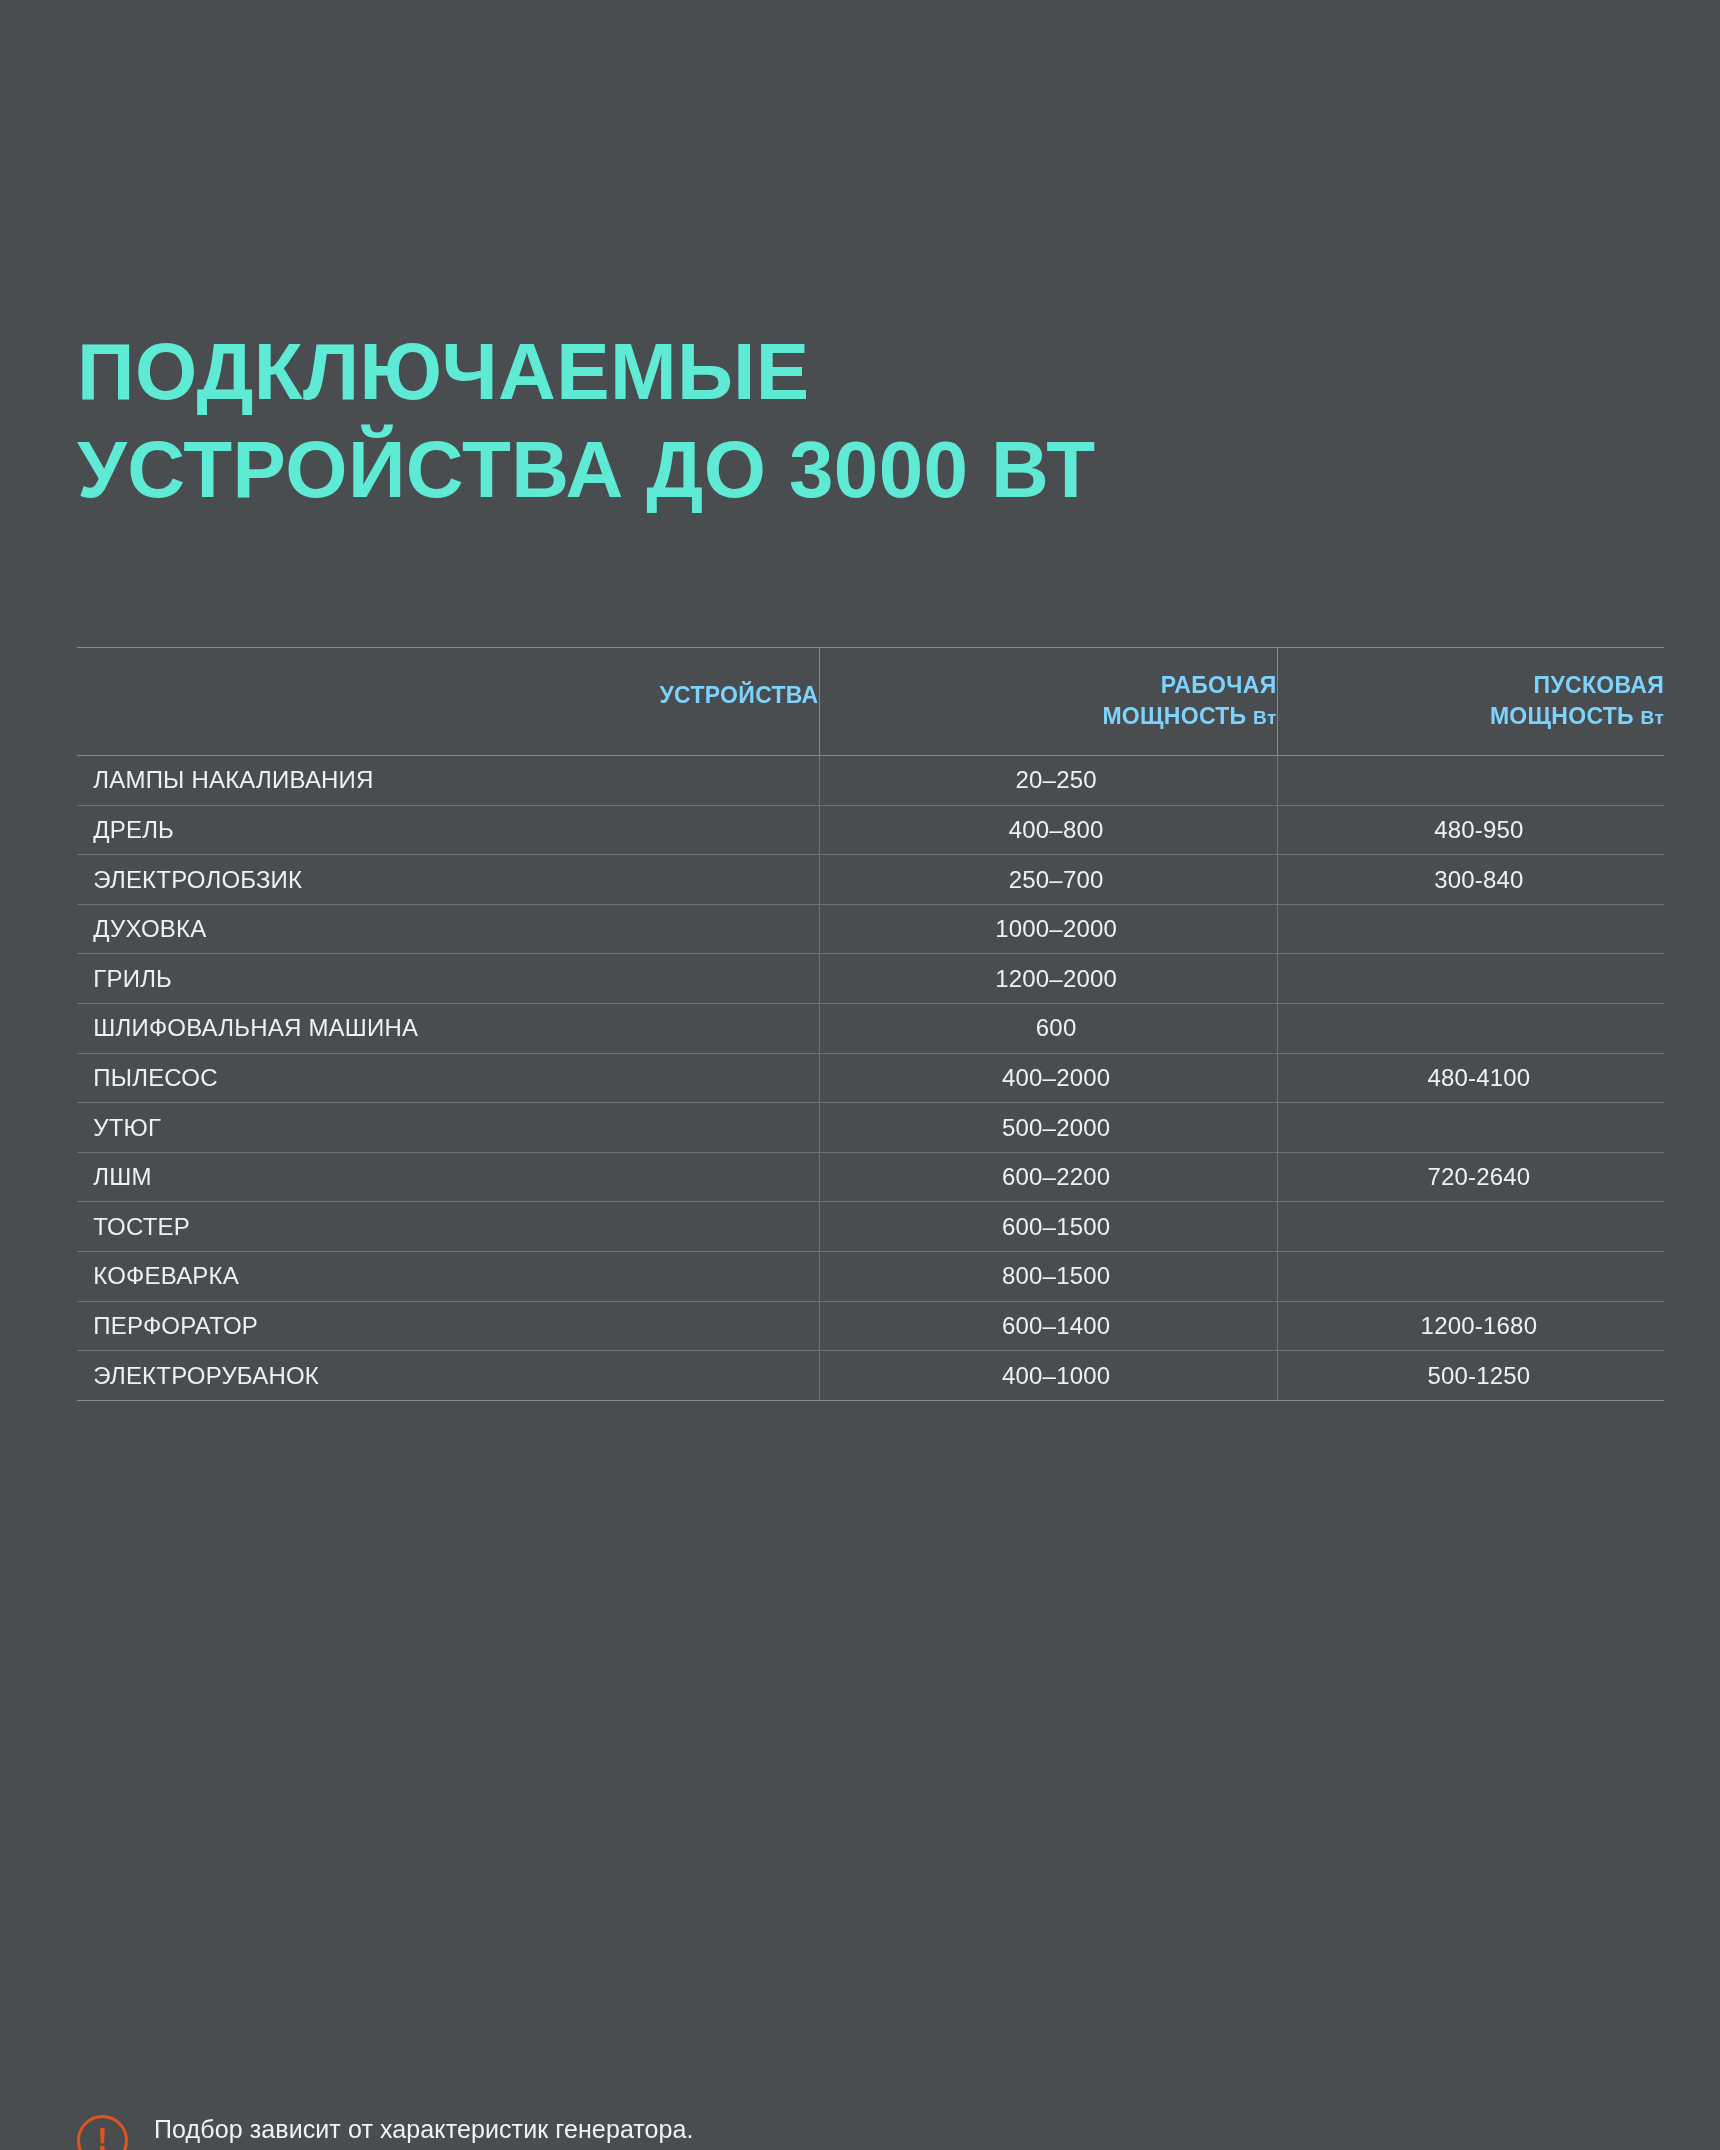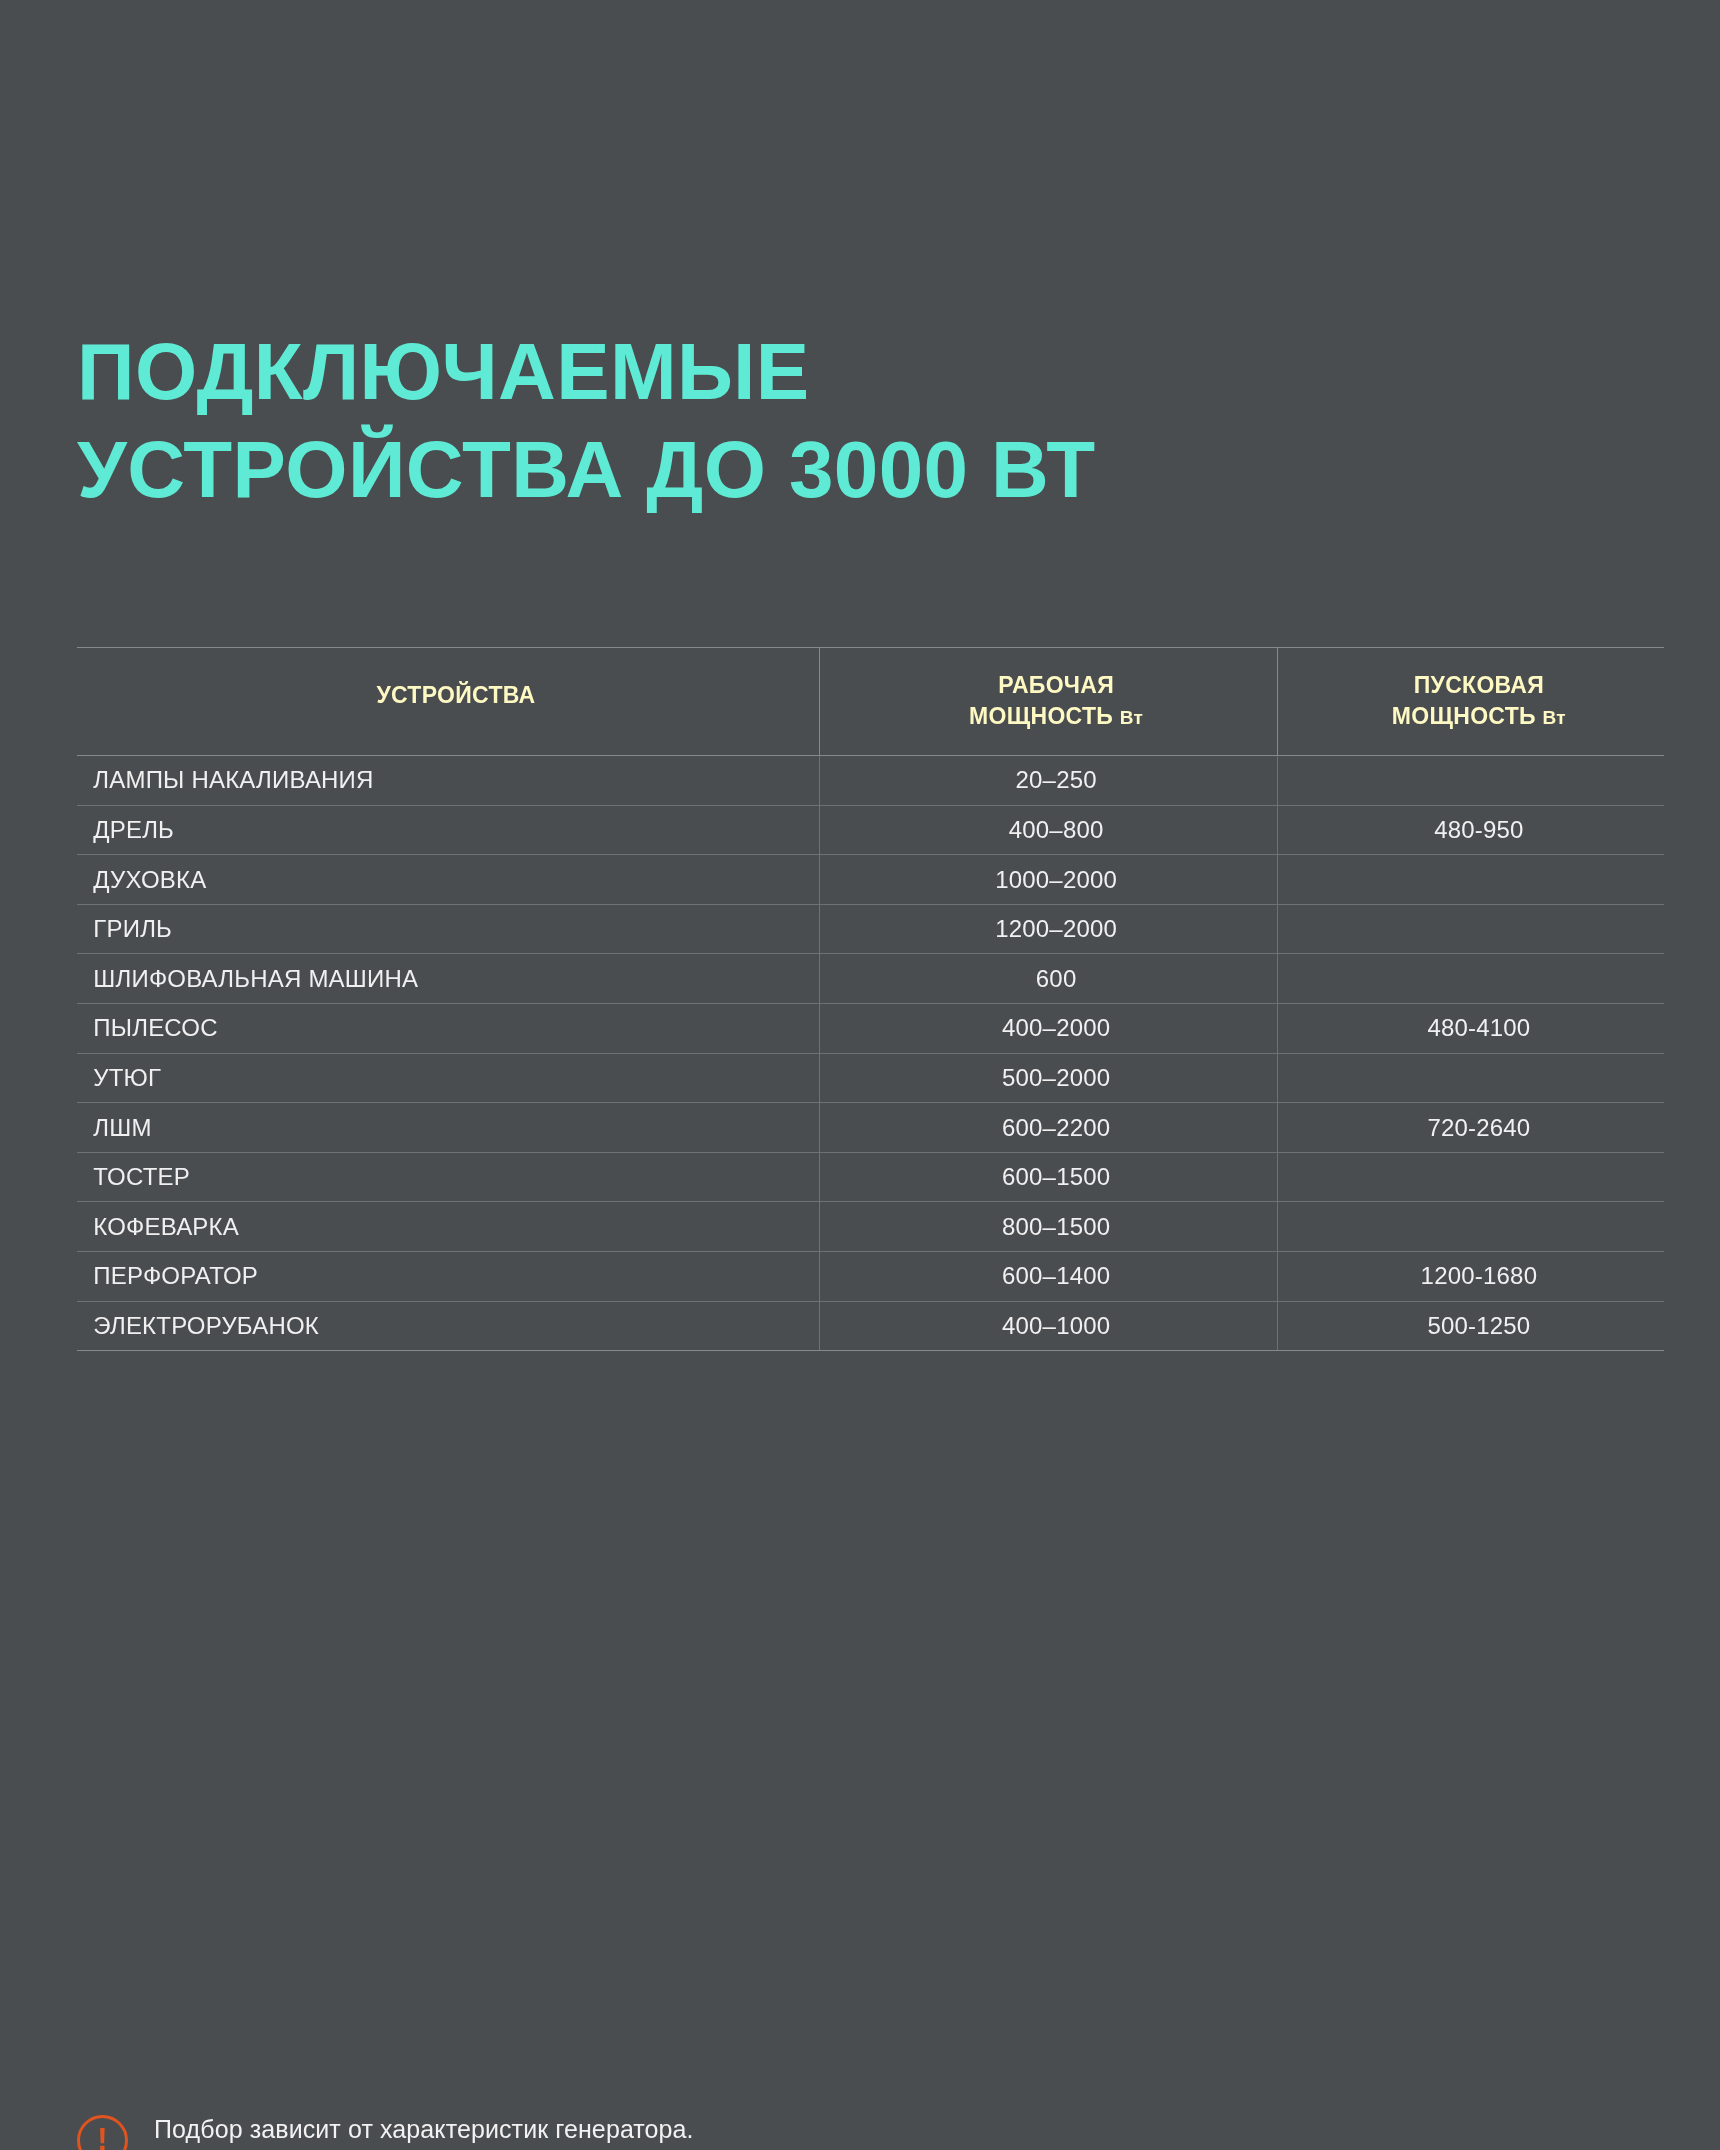--- a/index.html
+++ b/index.html
@@ -49,23 +49,23 @@
   table.spec {
     width: 100%;
     border-collapse: collapse;
     table-layout: fixed;
   }
   table.spec col.c1 { width: 742px; }
   table.spec col.c2 { width: 458px; }
   table.spec col.c3 { width: 387px; }
 
   table.spec thead th {
-    text-align: center;
+    text-align: right;
     vertical-align: top;
-    color: #fef9c3;
+    color: #7dd3fc;
     font-size: 23px;
     font-weight: bold;
     line-height: 1.32;
     letter-spacing: 0.3px;
     padding: 22.4px 0 24px 16.3px;
     border-top: 1.3px solid #86898c;
     border-bottom: 1.3px solid #86898c;
   }
   table.spec thead th.head-dev {
     padding-top: 32px;
@@ -171,20 +171,25 @@
           <td>ЛАМПЫ НАКАЛИВАНИЯ</td>
           <td>20–250</td>
           <td></td>
         </tr>
         <tr>
           <td>ДРЕЛЬ</td>
           <td>400–800</td>
           <td>480-950</td>
         </tr>
         <tr>
+          <td>ЭЛЕКТРОЛОБЗИК</td>
+          <td>250–700</td>
+          <td>300-840</td>
+        </tr>
+        <tr>
           <td>ДУХОВКА</td>
           <td>1000–2000</td>
           <td></td>
         </tr>
         <tr>
           <td>ГРИЛЬ</td>
           <td>1200–2000</td>
           <td></td>
         </tr>
         <tr>

